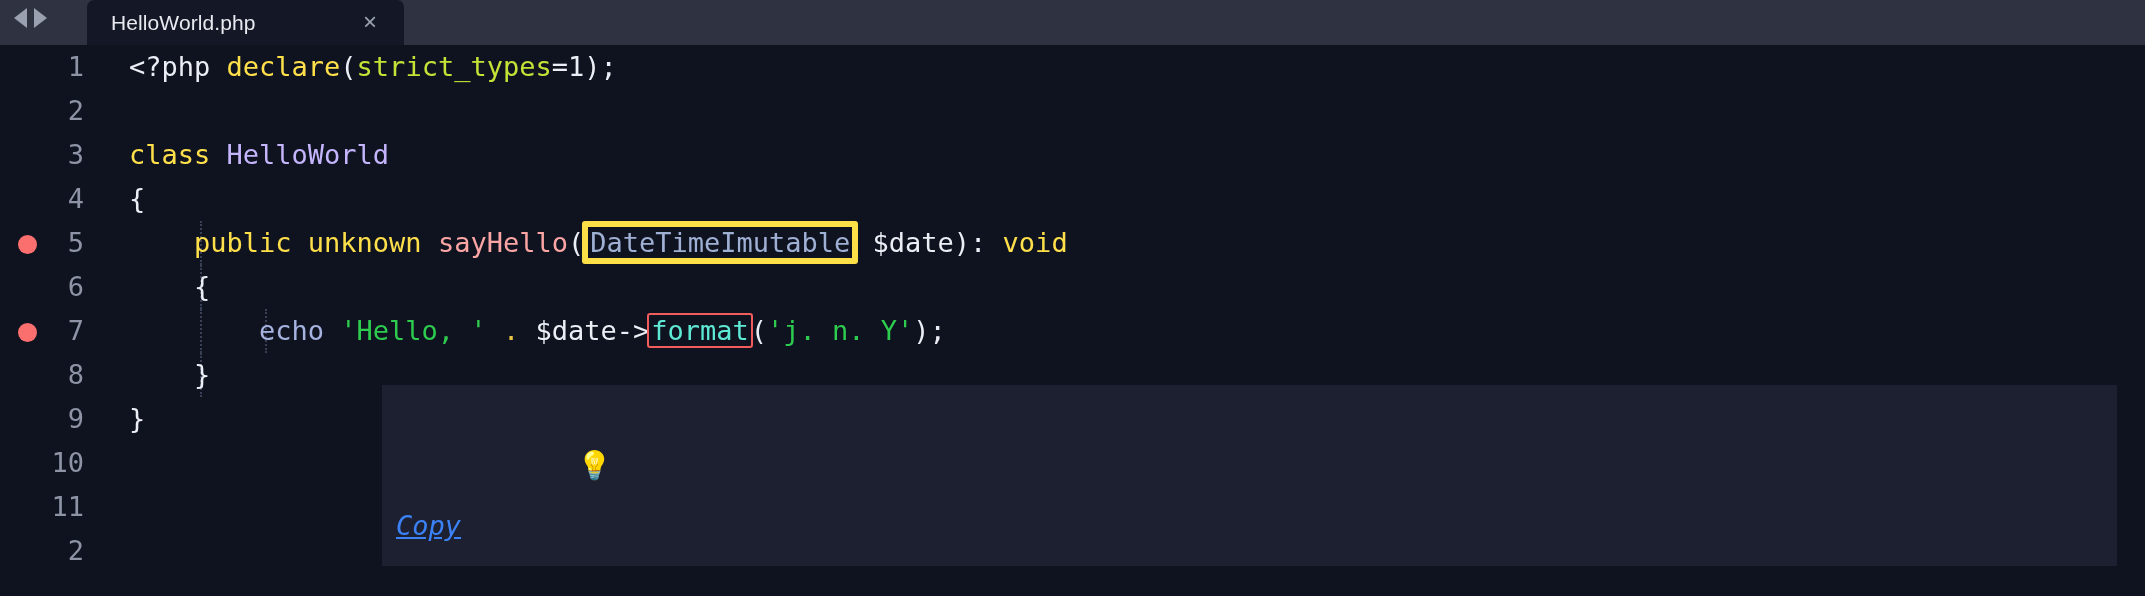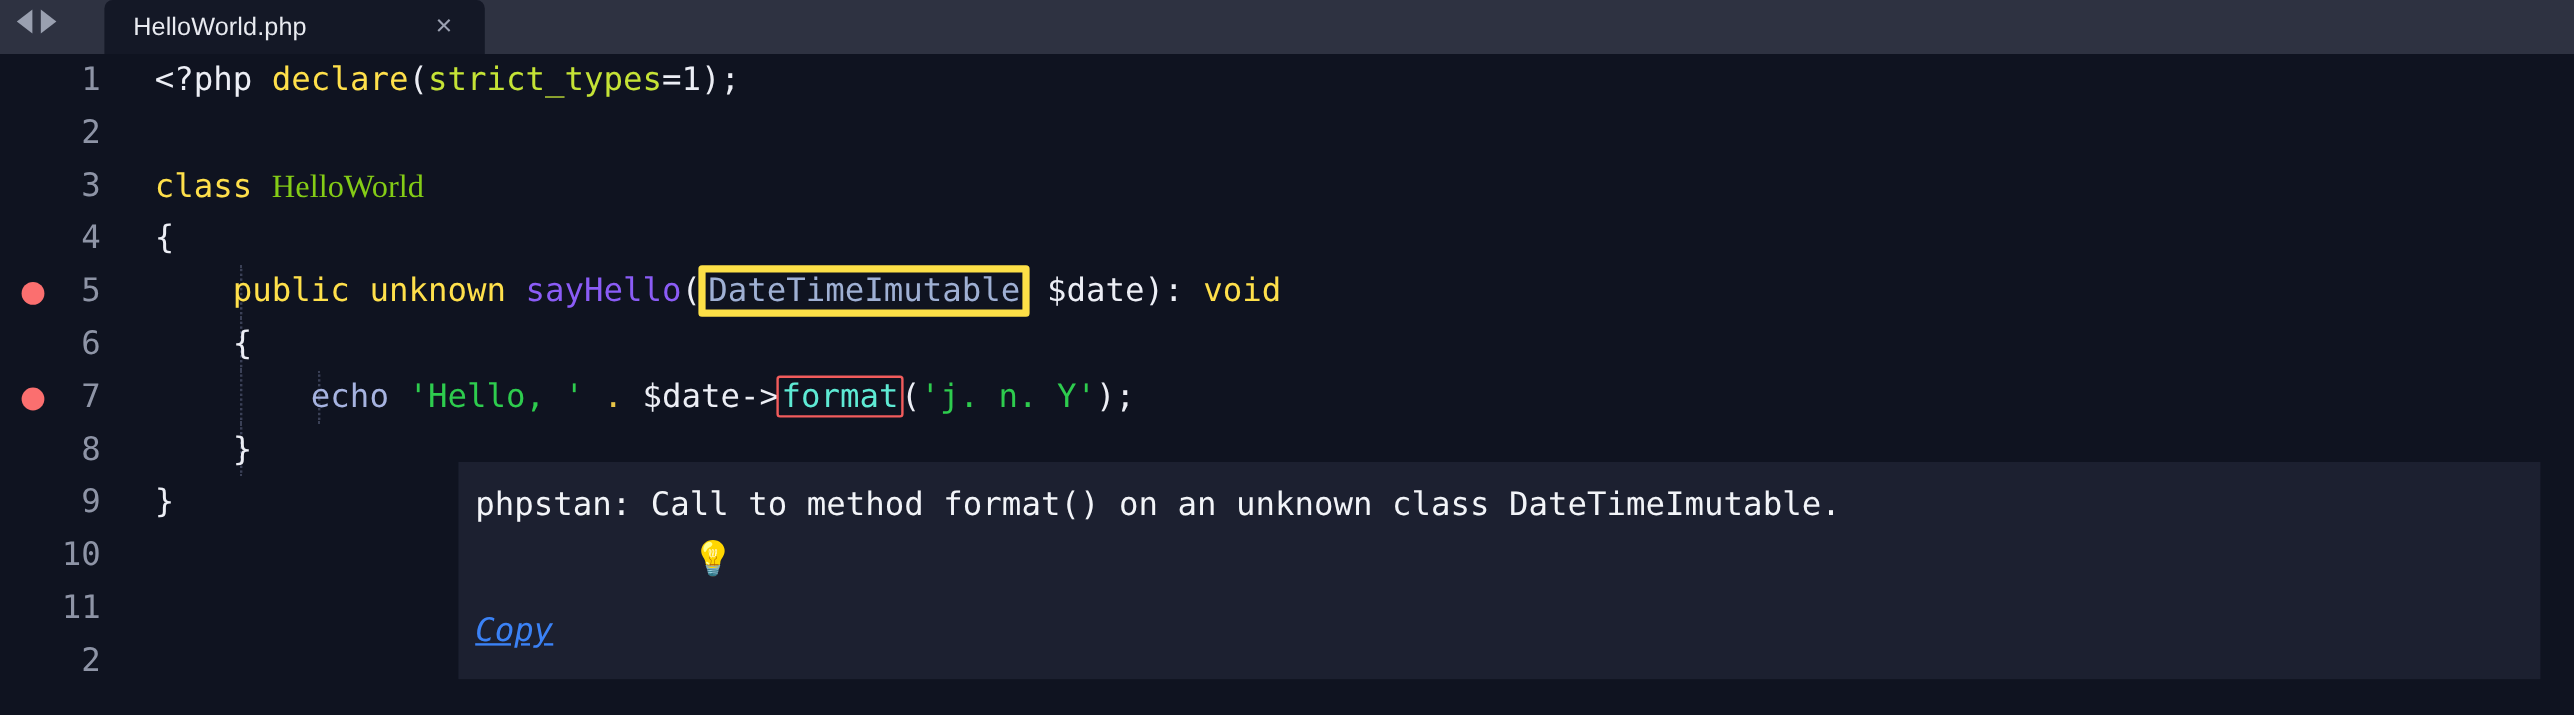--- a/index.html
+++ b/index.html
@@ -26,22 +26,22 @@
   .bp{position:absolute;left:18px;top:14px;width:19px;height:19px;border-radius:50%;background:#fb6f6f;cursor:pointer;}
   .lno{position:absolute;left:0;width:84px;text-align:right;top:5px;font-size:27px;color:#8e94a6;
        font-family:"DejaVu Sans Mono",monospace;line-height:34px;}
   .code{position:absolute;left:129px;top:5px;font-size:27px;line-height:34px;white-space:pre;
         color:#e6e8f0;font-family:"DejaVu Sans Mono",monospace;letter-spacing:0;}
   .guide{position:absolute;top:0;width:0;height:44px;border-left:2px dotted #3a4056;}
   .g1{left:200px;} .g2{left:265px;}
 
   
   .kw{color:#ffe04b;margin-top:48px;}        
-  .cls{color:#84cc16;font-family:Liberation Serif, serif;}       
-  .fn{color:#8b5cf6;}        
+  .cls{color:#c4b5fd;}       
+  .fn{color:#fca5a5;}        
   .txt{color:#eceef5;}       
   .cst{color:#c5e336;}       
   .str{color:#2ecc4e;}       
   .echo{color:#a6b3e0;}      
   .var{color:#eceef5;}       
   .dot{color:#e8c547;}       
   .type{color:#9fb0d4;}      
 
   .errbox{border:6px solid #fde047;border-radius:3px;padding:0 2px;margin:0 -2px;}
   .errbox-w{border:2px solid #f25c5c;border-radius:3px;padding:0 2px;margin:0 -2px;color:#5eead4;}
@@ -157,18 +157,17 @@
 
     <div class="row">
       <div class="gutter">
         <span class="lno">2</span>
       </div>
     </div>
 
   </div>
 
   <div class="tooltip">
-    <div class="tt-line tt-l1">phpstan: Call to method format() on an unknown class DateTimeImutable.</div>
     <div class="bulb">💡</div>
     <div class="tt-copy">Copy</div>
   </div>
 
 </div>
 
 </body></html>

